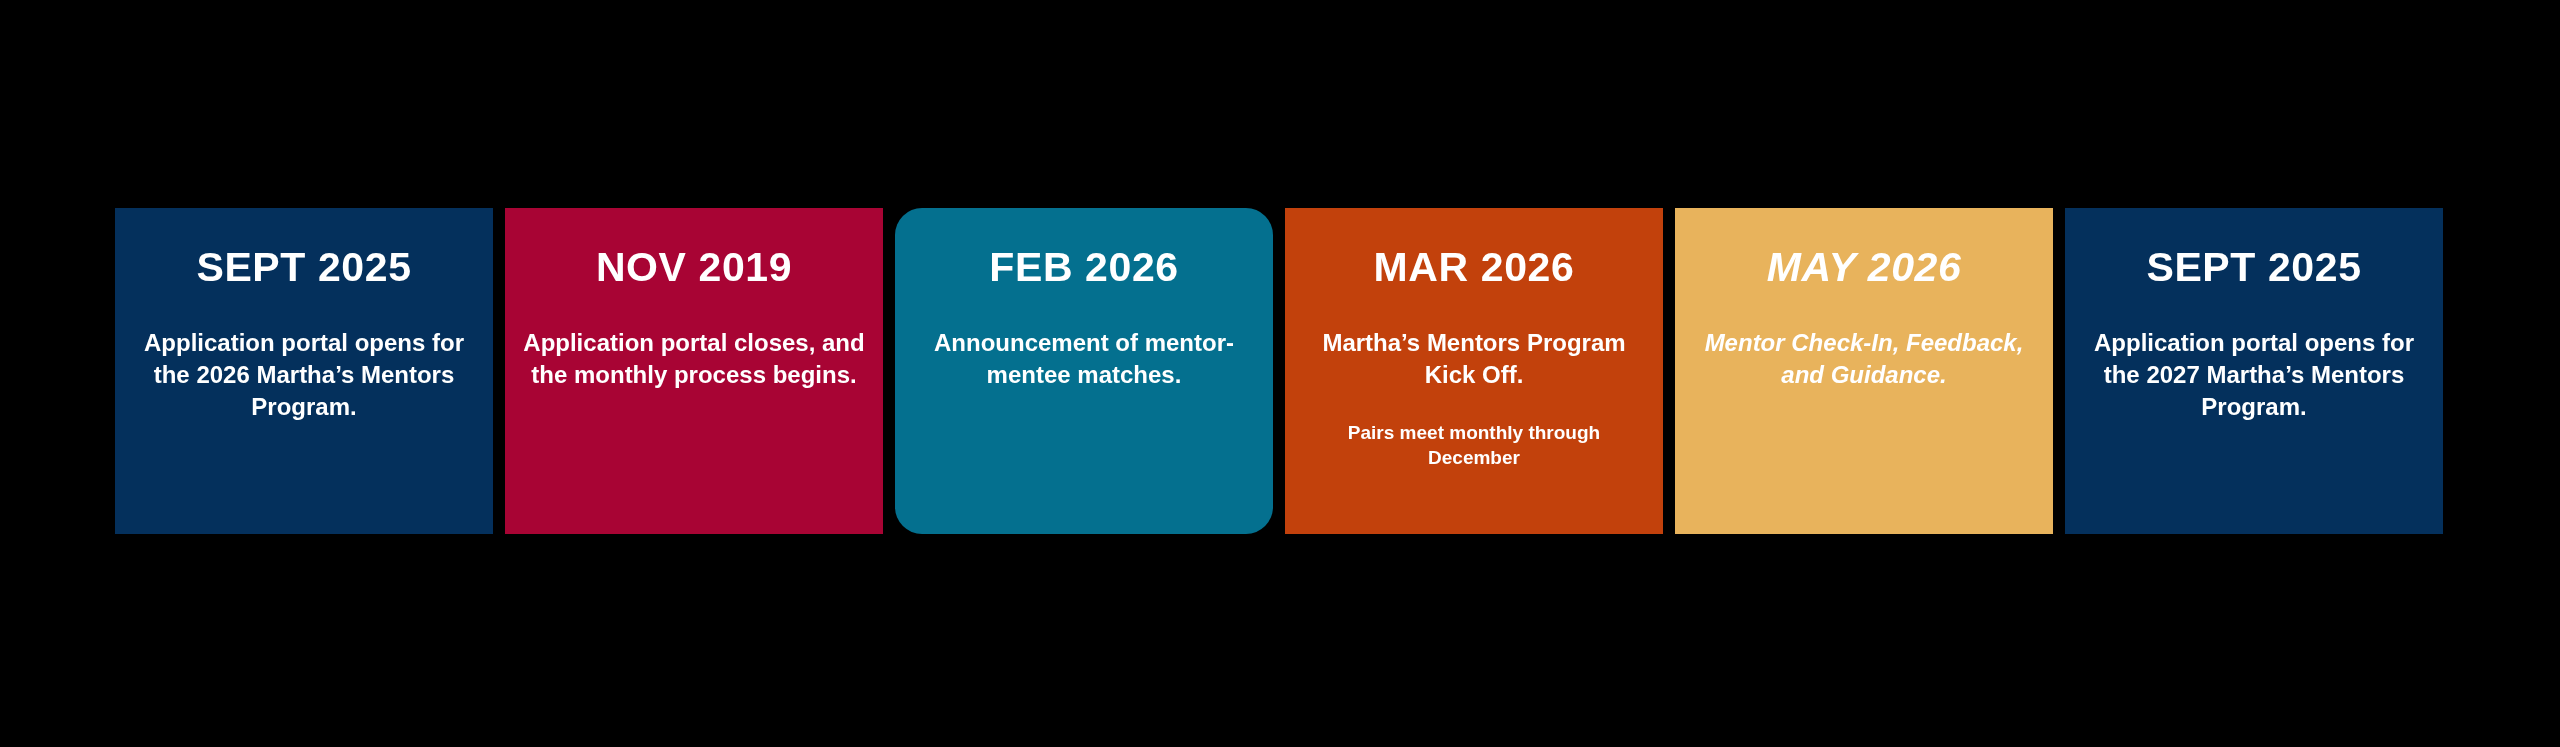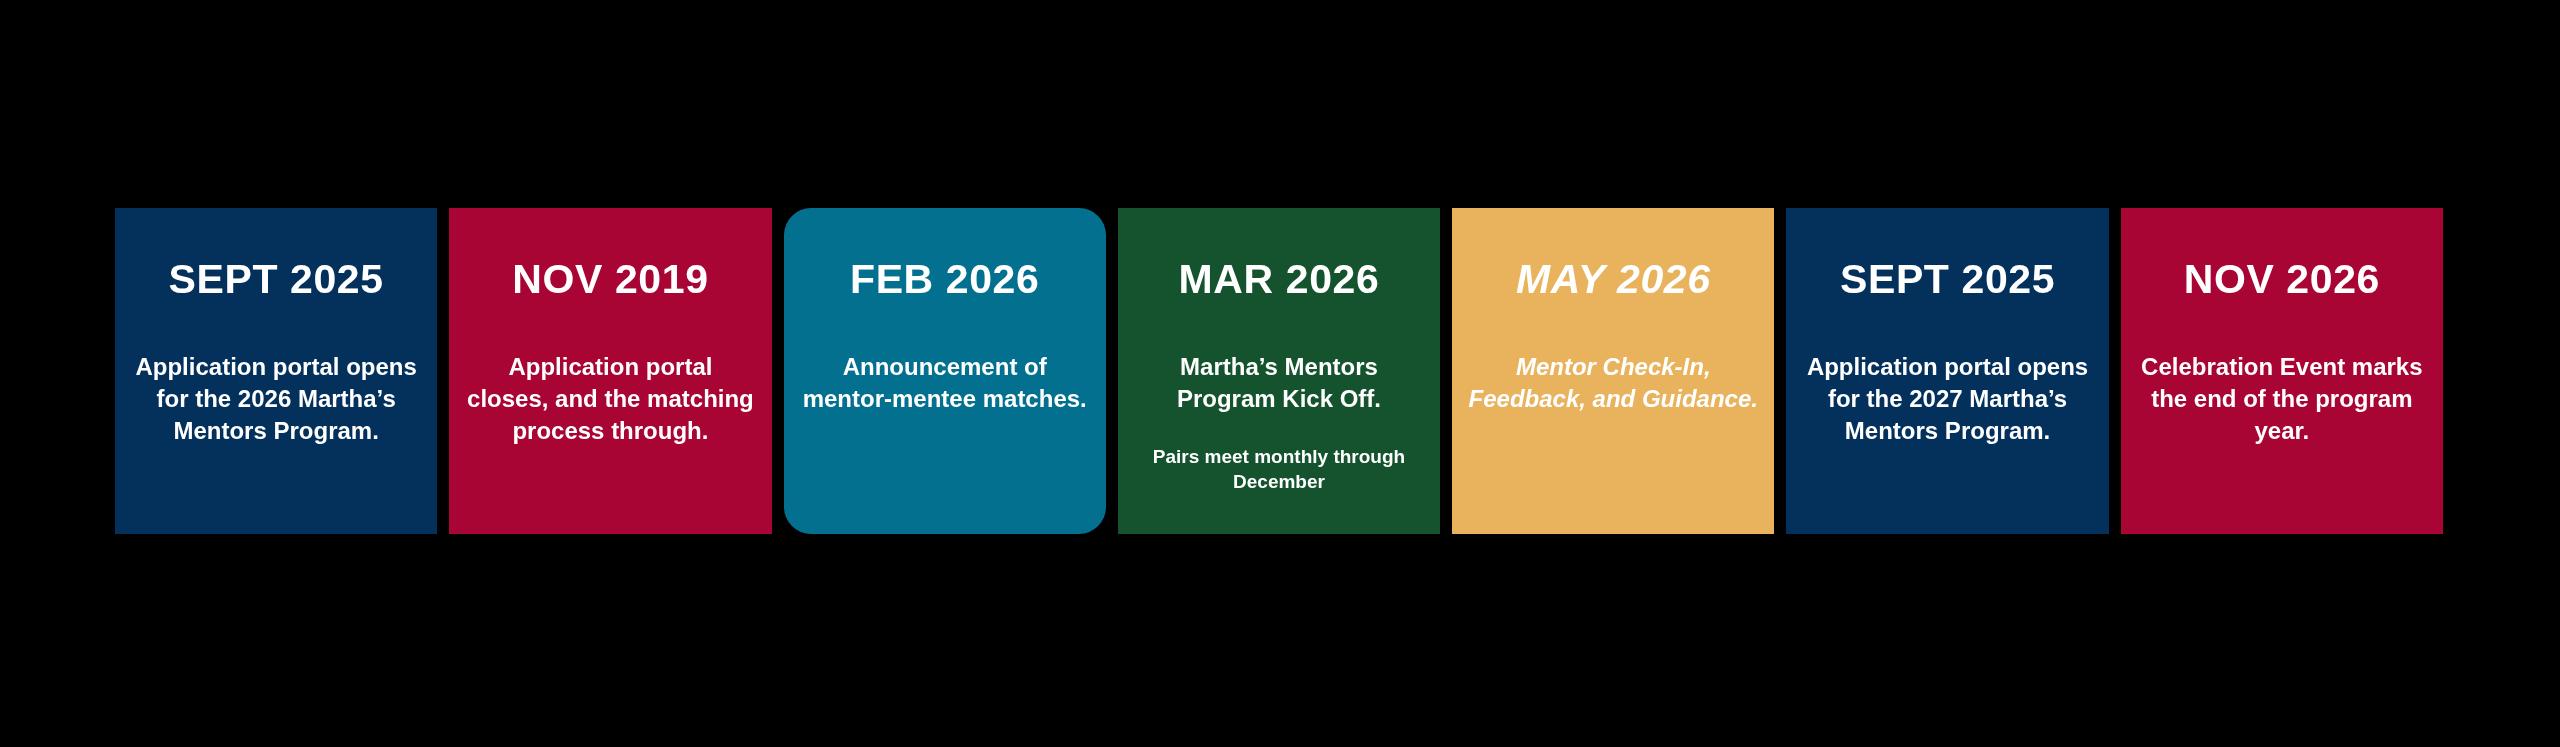--- a/index.html
+++ b/index.html
@@ -45,21 +45,21 @@
   }
 
   .panel-date {
     color: #ffffff;
     font-size: 41px;
     font-weight: bold;
     line-height: 1.05;
     letter-spacing: 0.6px;
     text-align: center;
     white-space: nowrap;
-    margin: 16px;
+    margin: 4px;
   }
 
   .panel-body {
     color: #ffffff;
     font-size: 24px;
     font-weight: bold;
     line-height: 1.34;
     text-align: center;
     margin: 0;
     margin-top: 34px;
@@ -85,48 +85,43 @@
   <div id="timeline-track">
 
     <div class="timeline-panel" style="background-color: rgb(4, 48, 92);">
       <div class="panel-date">SEPT 2025</div>
       <div class="panel-body">Application portal opens for the 2026 Martha’s Mentors Program.</div>
 
     </div>
 
     <div class="timeline-panel" style="background-color: rgb(168, 4, 52);">
       <div class="panel-date">NOV 2019</div>
-      <div class="panel-body">Application portal closes, and the matching process through.</div>
+      <div class="panel-body">Application portal closes, and the monthly process begins.</div>
 
     </div>
 
     <div class="timeline-panel" style="background-color: rgb(4, 112, 143); border-radius: 27px;">
       <div class="panel-date">FEB 2026</div>
       <div class="panel-body">Announcement of mentor-mentee matches.</div>
 
     </div>
 
-    <div class="timeline-panel" style="background-color: #14532d;">
+    <div class="timeline-panel" style="background-color: #c2410c;">
       <div class="panel-date">MAR 2026</div>
       <div class="panel-body">Martha’s Mentors Program Kick Off.</div>
       <div class="panel-note">Pairs meet monthly through December</div>
     </div>
 
     <div class="timeline-panel" style="background-color: rgb(232, 179, 92); font-style: italic;">
       <div class="panel-date">MAY 2026</div>
       <div class="panel-body">Mentor Check-In, Feedback, and Guidance.</div>
 
     </div>
 
     <div class="timeline-panel" style="background-color: rgb(4, 48, 92);">
       <div class="panel-date">SEPT 2025</div>
       <div class="panel-body">Application portal opens for the 2027 Martha’s Mentors Program.</div>
 
     </div>
 
-    <div class="timeline-panel" style="background-color: rgb(168, 4, 52);">
-      <div class="panel-date">NOV 2026</div>
-      <div class="panel-body">Celebration Event marks the end of the program year.</div>
-
-    </div>
 
   </div>
 </div>
 
 </body></html>

